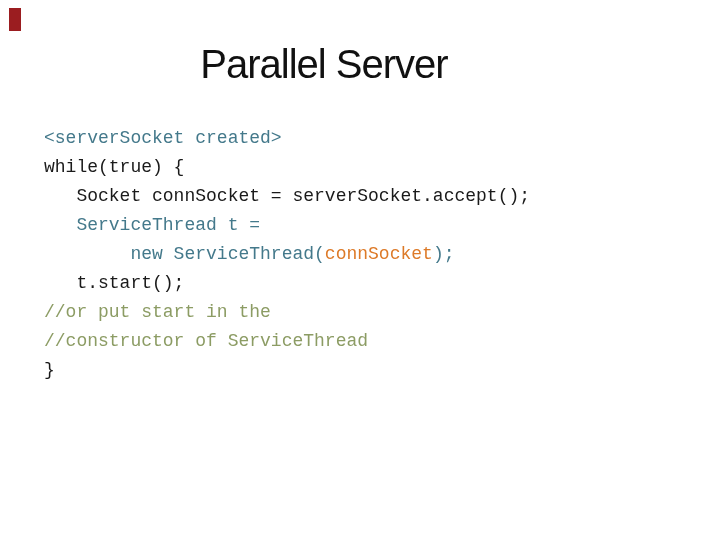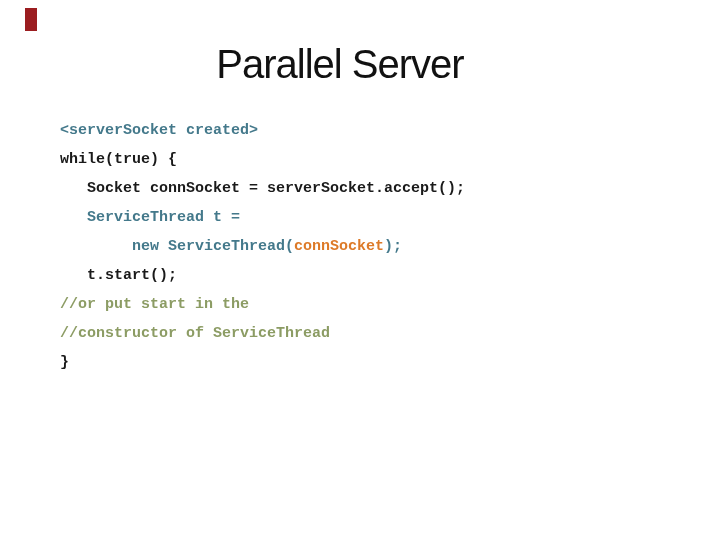--- a/index.html
+++ b/index.html
@@ -7,21 +7,20 @@
     padding: 0;
     background: #ffffff;
   }
   .slide {
     position: relative;
     width: 648px;
     height: 540px;
     background: var(--bg, #ffffff);
     overflow: hidden;
     font-family: "Liberation Sans", sans-serif;
-    margin-left: 16px;
   }
   .corner-mark {
     position: absolute;
     left: 9px;
     top: 8px;
     width: 12px;
     height: 23px;
     background: var(--corner-mark, #9b1d20);
   }
   .title {
@@ -33,24 +32,24 @@
     text-align: center;
     font-size: 40px;
     font-weight: 400;
     letter-spacing: -1px;
     color: var(--title-color, #111111);
     font-family: "Liberation Sans", sans-serif;
   }
   .code-block {
     position: absolute;
     left: 44px;
-    top: 116px;
+    top: 124px;
     font-family: "Liberation Mono", "DejaVu Sans Mono", monospace;
-    font-weight: 700;
-    font-size: 15px;
+    font-weight: 400;
+    font-size: 18px;
     line-height: 29px;
     white-space: pre;
   }
   .code-line { height: 29px; }
   .c-black  { color: var(--code-black,  #1a1a1a); }
   .c-teal   { color: var(--code-teal,   #44798b); }
   .c-orange { color: var(--code-orange, #dd7a28); }
   .c-olive  { color: var(--code-olive,  #8c9c64); }
   .note {
     position: absolute;

